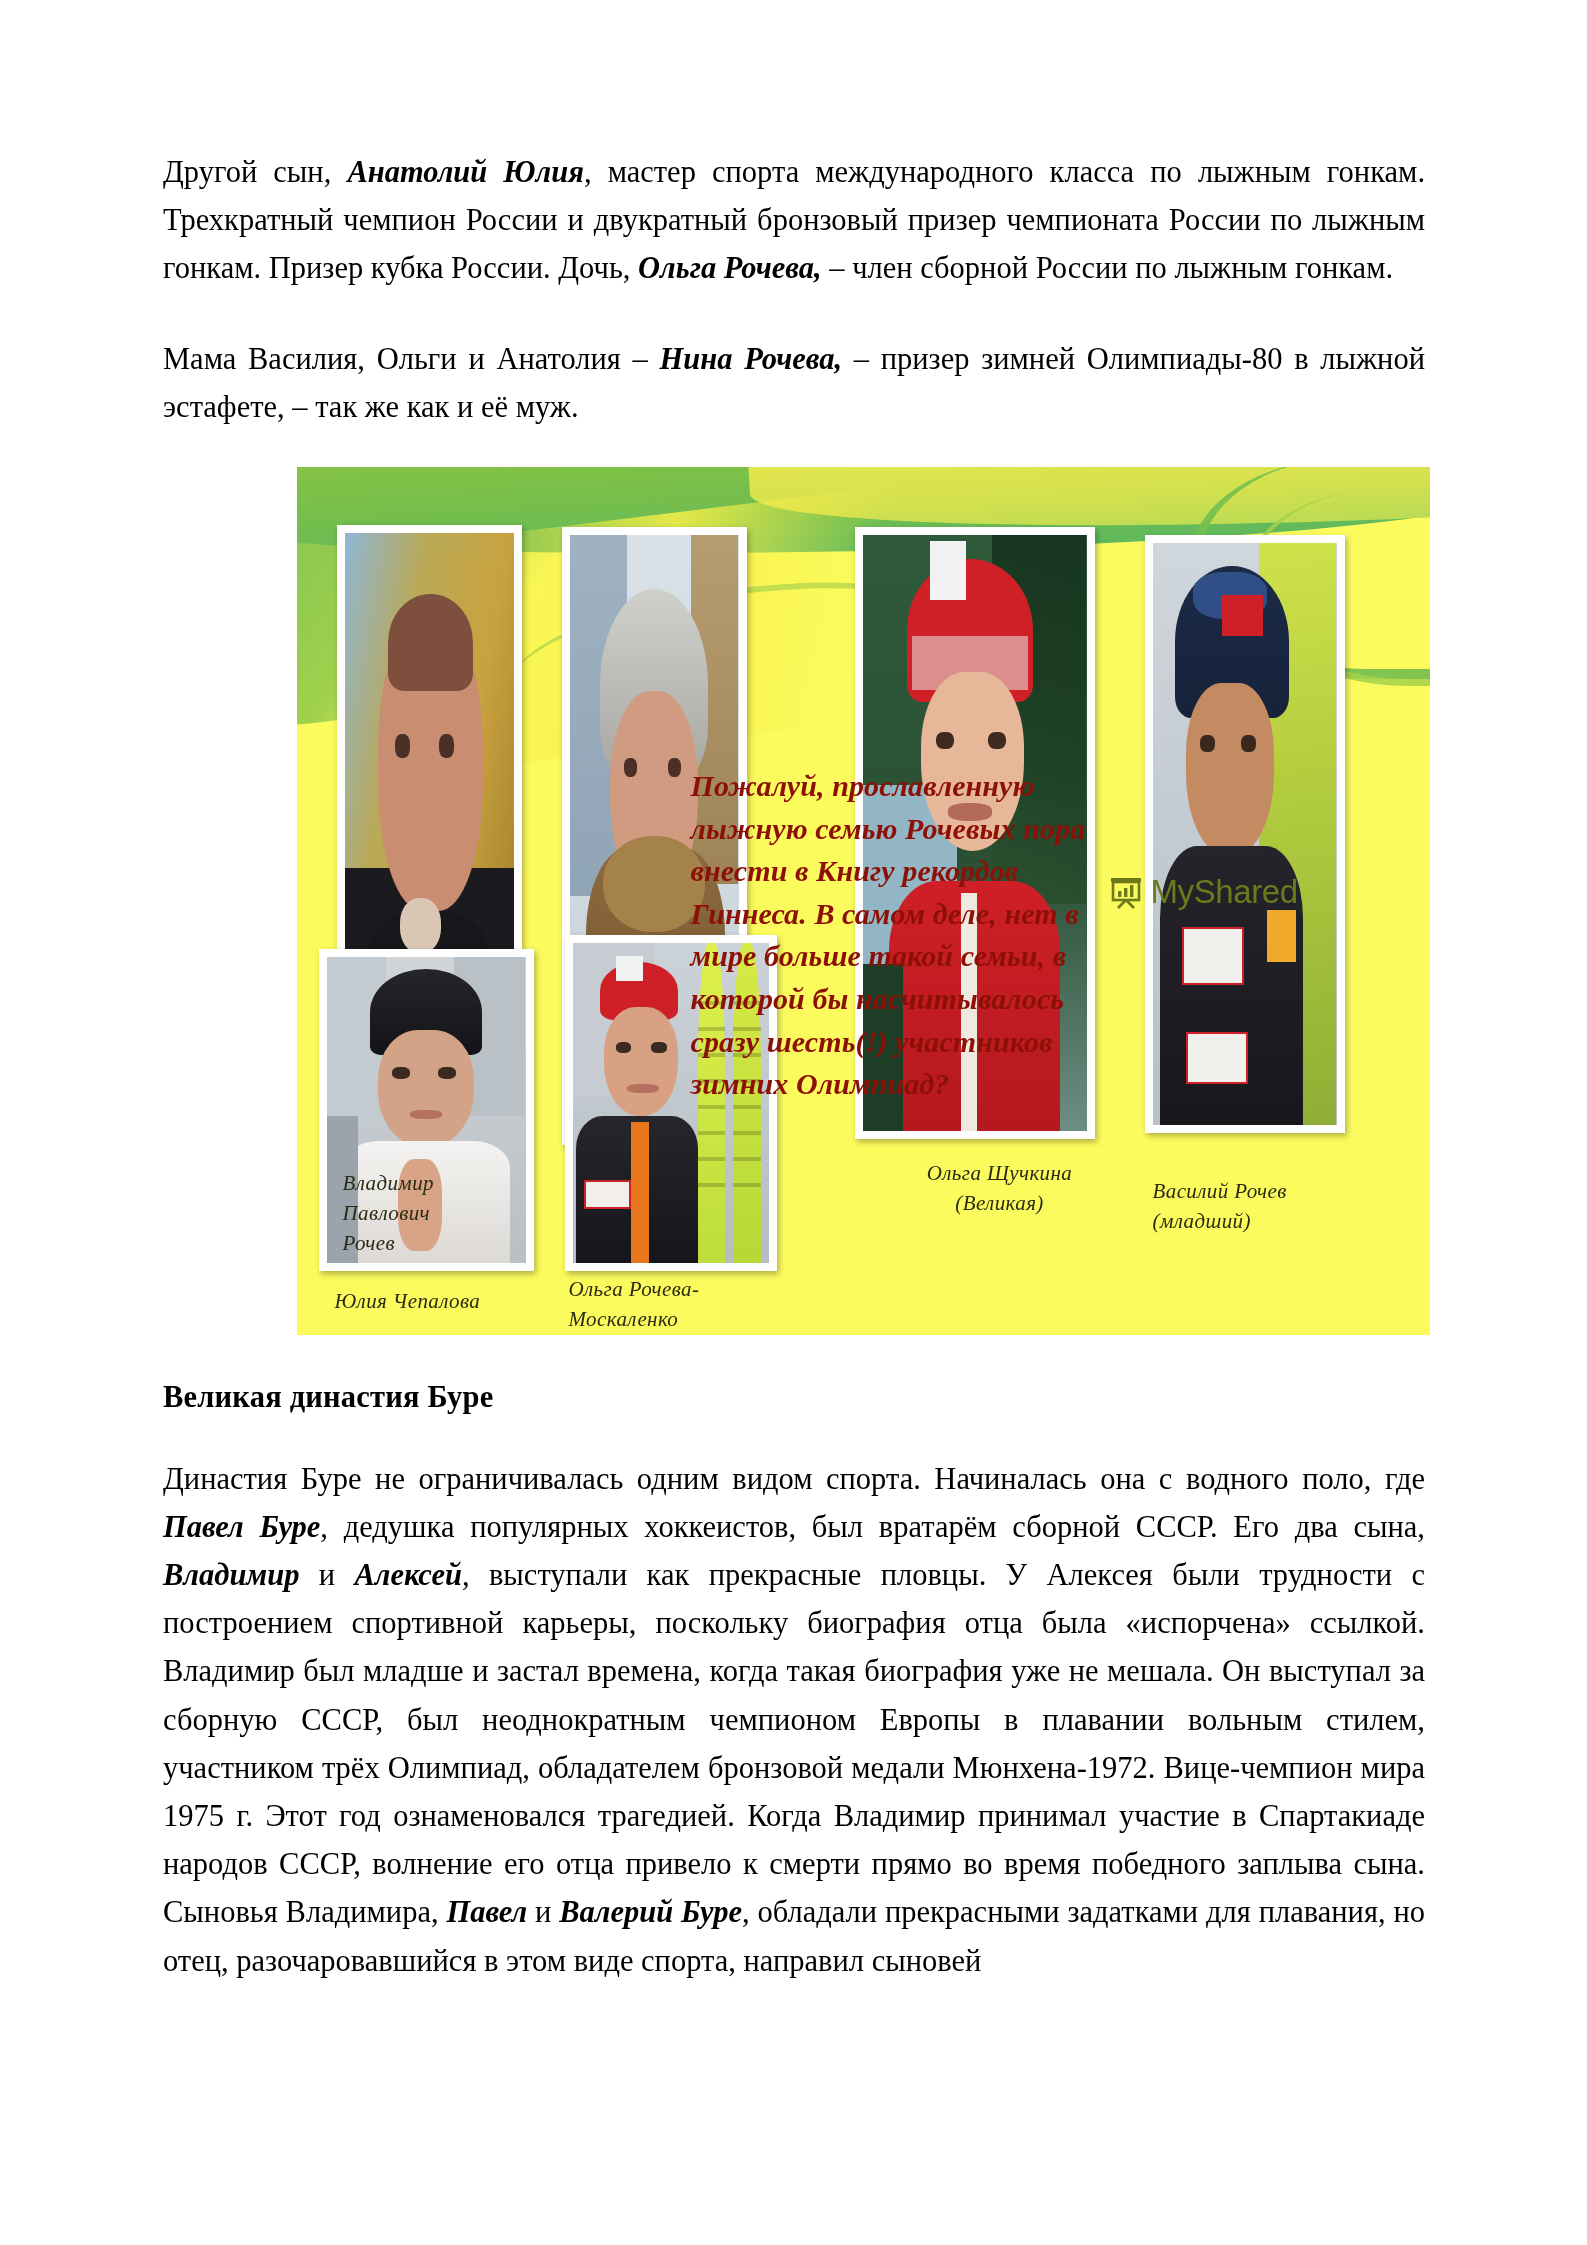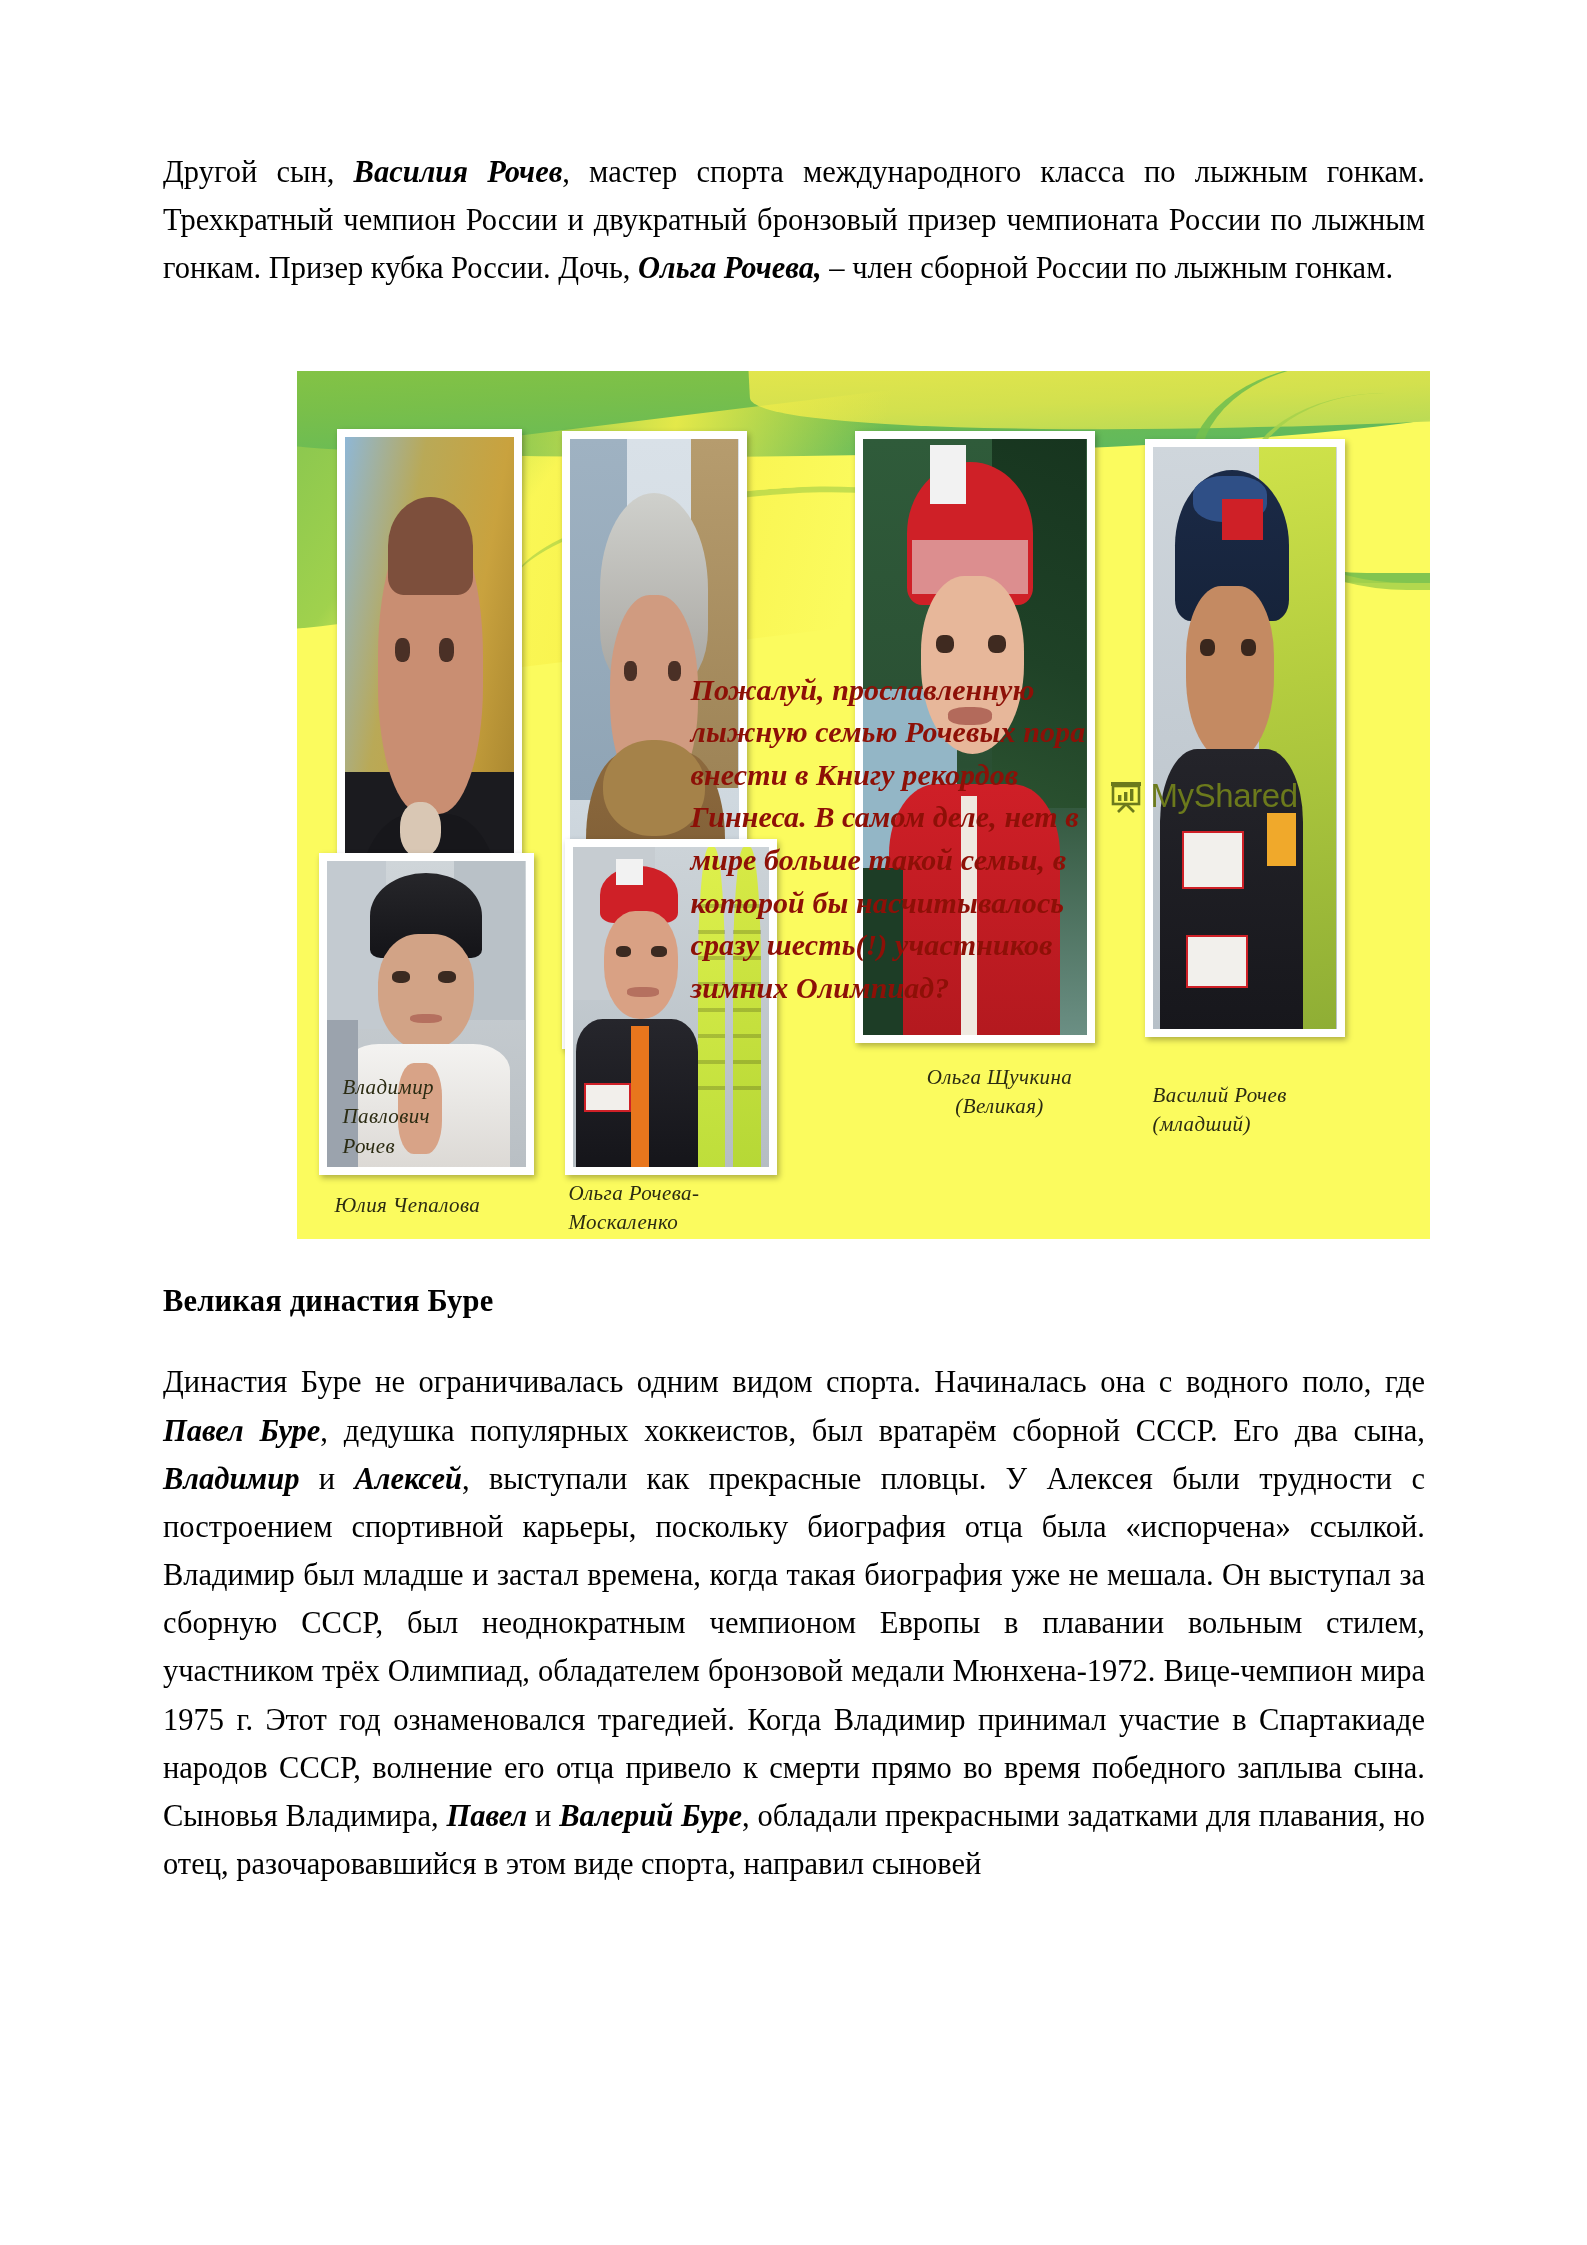--- a/index.html
+++ b/index.html
@@ -218,24 +218,25 @@
   
   .sky { background: linear-gradient(180deg,#9cc4e0 0%, #b8d2e4 100%); }
   .snowbg { background: linear-gradient(180deg,#d9e1e8 0%, #cfd8df 60%, #bfc8d0 100%); }
 </style>
 </head>
 <body>
 
 <div class="page">
   <div class="content">
 
-    <p class="para"><span>Другой сын, </span><b class="bi">Василия Рочев</b><span>, мастер спорта международного класса по лыжным гонкам. Трехкратный чемпион России и двукратный бронзовый призер чемпионата России по лыжным гонкам. Призер кубка России. Дочь, </span><b class="bi">Ольга Рочева,</b><span> – член сборной России по лыжным гонкам.</span></p>
+    <p class="para"><span>Другой сын, </span><b class="bi">Анатолий Юлия</b><span>, мастер спорта международного класса по лыжным гонкам. Трехкратный чемпион России и двукратный бронзовый призер чемпионата России по лыжным гонкам. Призер кубка России. Дочь, </span><b class="bi">Ольга Рочева,</b><span> – член сборной России по лыжным гонкам.</span></p>
 
     <div class="gap-a"></div>
 
+    <p class="para"><span>Мама Василия, Ольги и Анатолия – </span><b class="bi">Нина Рочева,</b><span> – призер зимней Олимпиады-80 в лыжной эстафете, – так же как и её муж.</span></p>
 
     <div class="gap-b"></div>
 
     <div class="collage-wrap">
       <div class="collage">
 
         <div class="swoosh-e"></div>
         <div class="swoosh-a"></div>
         <div class="swoosh-b"></div>
         <div class="swoosh-f"></div>

